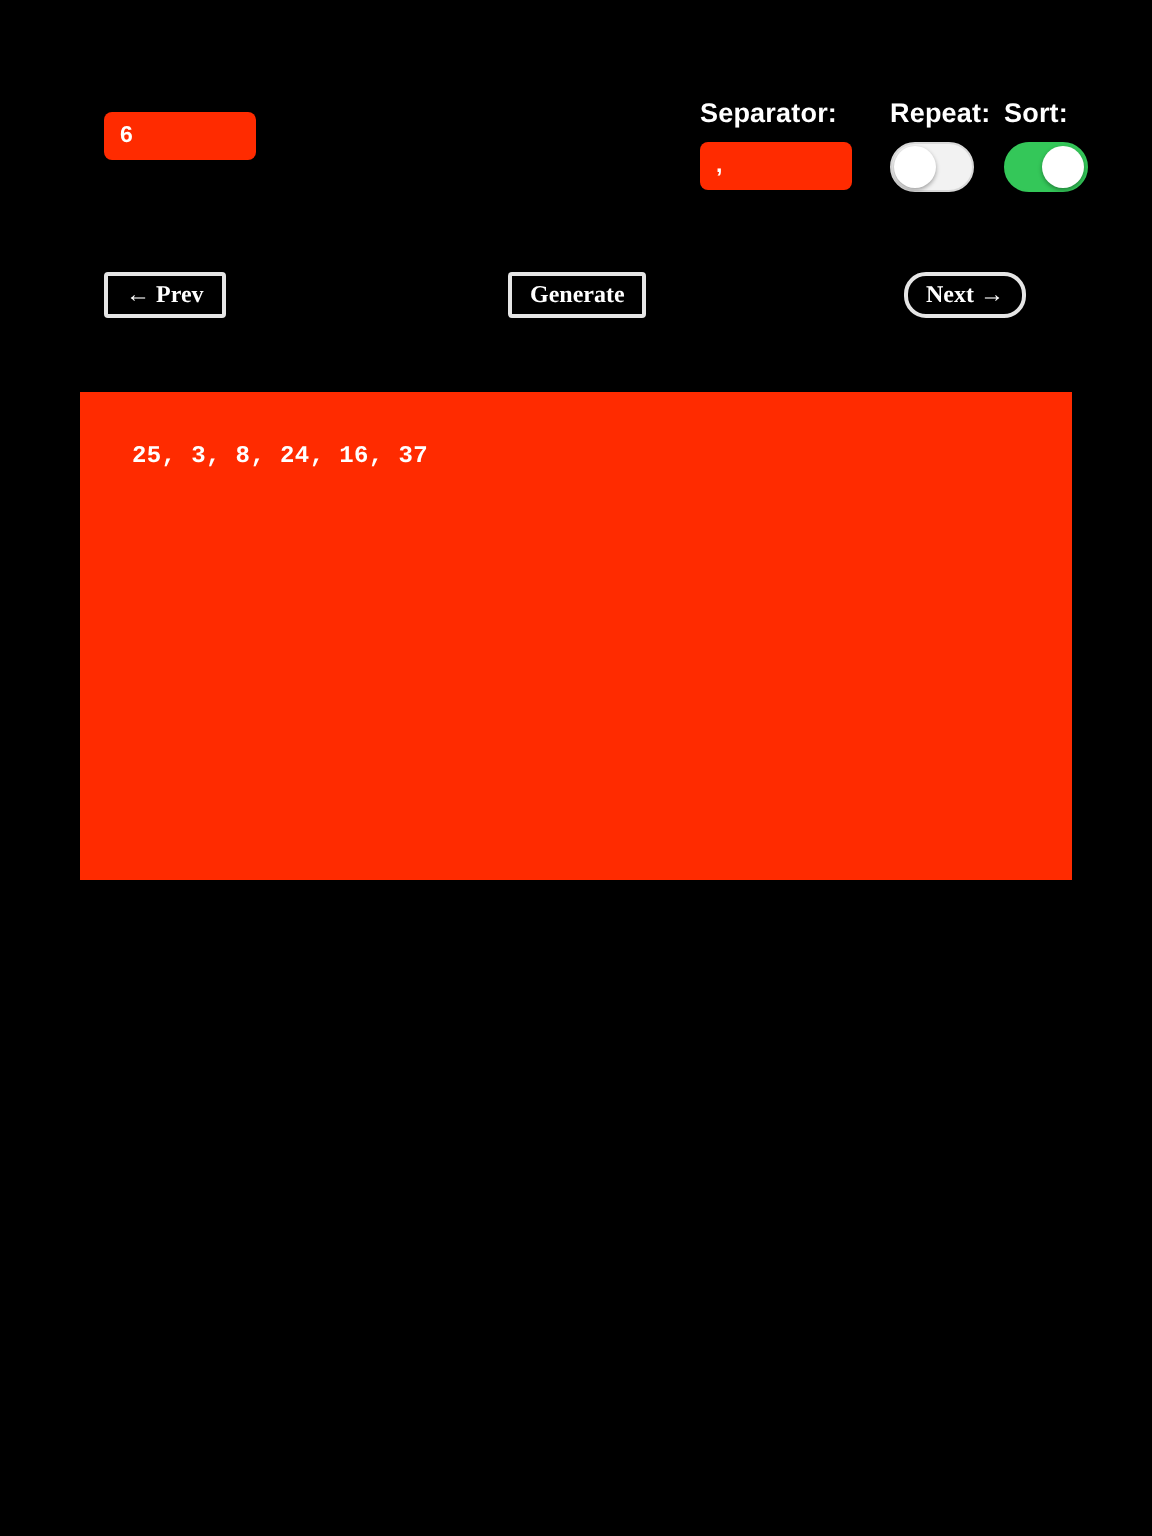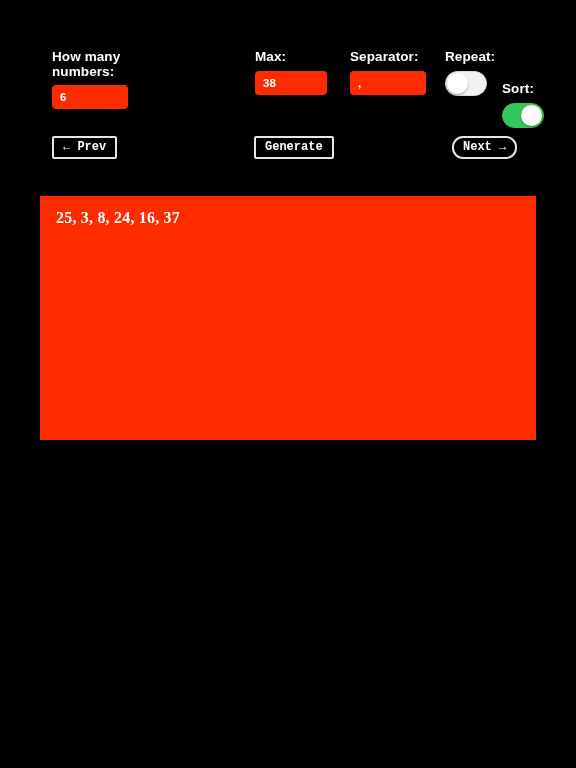--- a/index.html
+++ b/index.html
@@ -57,21 +57,21 @@
     padding: 0 8px;
     height: 24px;
     line-height: 24px;
     outline: none;
   }
   #field-count   { left: 12px;  width: 90px; }
   #field-min     { left: 120px; width: 90px; }
   #field-max     { left: 215px; width: 90px; }
   #field-sep     { left: 310px; width: 95px; }
   #field-repeat  { left: 405px; width: 55px; }
-  #field-sort    { left: 462px; width: 46px; margin-top: 32px; }
+  #field-sort    { left: 462px; width: 46px; }
 
   #field-count .field-input { width: 76px; }
   #field-min   .field-input { width: 72px; }
   #field-max   .field-input { width: 72px; }
   #field-sep   .field-input { width: 76px; }
 
   .toggle-label-row .field-label { white-space: nowrap; }
 
   
   .toggle {
@@ -112,21 +112,21 @@
     height: 24px;
   }
   .btn {
     position: absolute;
     top: 0;
     box-sizing: border-box;
     background: #000000;
     border: 2px solid #e6e6e6;
     border-radius: 2px;
     color: #ffffff;
-    font-family: Liberation Mono, monospace;
+    font-family: Liberation Serif, serif;
     font-size: 12px;
     font-weight: bold;
     height: 23px;
     line-height: 19px;
     padding: 0 9px;
     cursor: pointer;
     white-space: nowrap;
   }
   #btn-prev     { left: 12px; }
   #btn-generate { left: 214px; }
@@ -139,48 +139,42 @@
     top: 196px;
     width: 496px;
     height: 244px;
     background: #ff2b00;
     box-sizing: border-box;
     padding: 8px 10px;
     overflow: hidden;
   }
   .output-text {
     color: #ffffff;
-    font-family: Liberation Serif, serif;
-    font-size: 16px;
+    font-family: Liberation Mono, monospace;
+    font-size: 12px;
     font-weight: bold;
     letter-spacing: 0.2px;
     line-height: 16px;
-    margin: 6px;
+    margin: 16px;
     white-space: pre-wrap;
     word-break: break-word;
   }
 </style>
 </head>
 <body>
 
 <div class="app">
 
   <div class="form-row">
 
     <div class="field" id="field-count">
-      <div class="field-label">How many
-numbers:</div>
       <input class="field-input" type="text" value="6" style="">
     </div>
 
 
-    <div class="field" id="field-max">
-      <div class="field-label">Max:</div>
-      <input class="field-input" type="text" value="38" style="">
-    </div>
 
     <div class="field toggle-label-row" id="field-repeat">
       <div class="field-label">Repeat:</div>
       <div class="toggle off">
         <div class="knob"></div>
       </div>
     </div>
 
     <div class="field" id="field-sep">
       <div class="field-label">Separator:</div>

